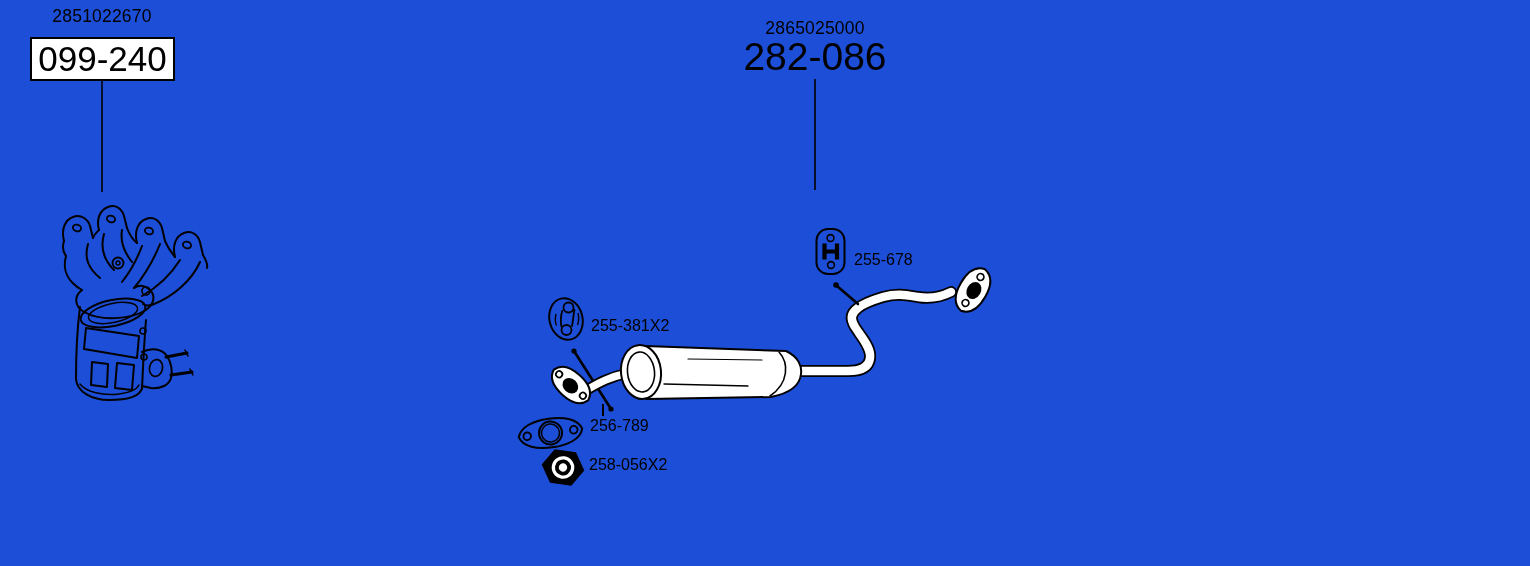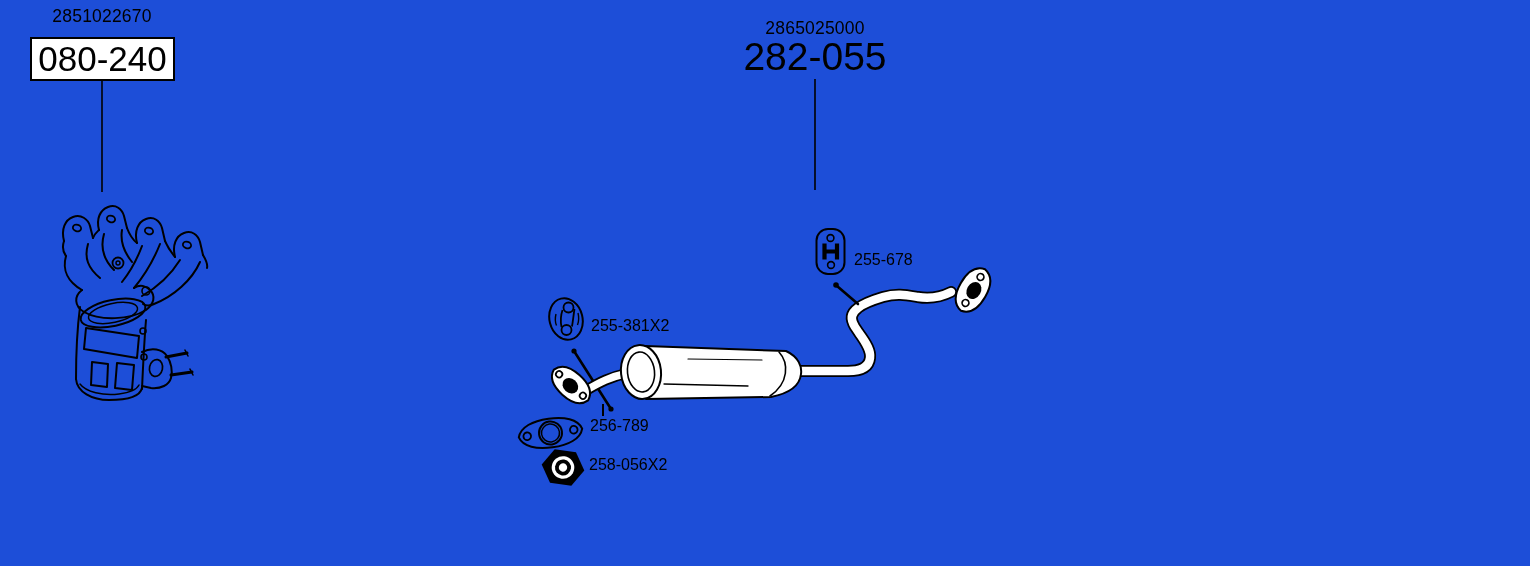--- a/index.html
+++ b/index.html
@@ -123,26 +123,26 @@
         <circle cx="-15" cy="0" r="3.4" stroke-width="1.7"></circle>
         <circle cx="15" cy="0" r="3.4" stroke-width="1.7"></circle>
         <ellipse cx="0" cy="1" rx="9" ry="7" fill="#000" stroke="none"></ellipse>
       </g>
     </g>
   </svg>
 
   <div class="abs oe ctr" style="left:30px;top:6px;width:144px;">2851022670</div>
 
   <div class="abs pn-box" style="left:30px;top:37px;width:141px;height:40px;">
-    <span>080-240</span>
+    <span>099-240</span>
   </div>
 
   <div class="abs oe ctr" style="left:739px;top:6px;width:152px;margin-top:12px;">2865025000</div>
 
-  <div class="abs pn-big ctr" style="left:739px;top:36px;width:152px;">282-055</div>
+  <div class="abs pn-big ctr" style="left:739px;top:36px;width:152px;">282-086</div>
 
   <svg class="abs" style="left:813px;top:226px;" width="36" height="52" viewBox="0 0 36 52">
     <rect x="3.5" y="3" width="28" height="45" rx="11.5" fill="none" stroke="#000" stroke-width="2"></rect>
     <circle cx="17.5" cy="12" r="3.4" fill="none" stroke="#000" stroke-width="1.6"></circle>
     <circle cx="18" cy="39" r="3.4" fill="none" stroke="#000" stroke-width="1.6"></circle>
     <path d="M11.5,17.5 V33.5 M24,17.5 V33.5 M11.5,25.5 H24" stroke="#000" stroke-width="4.2" fill="none"></path>
   </svg>
   <div class="abs part-label" style="left:854px;top:248px;">255-678</div>
 
   <svg class="abs" style="left:546px;top:296px;" width="40" height="47" viewBox="0 0 40 47">

